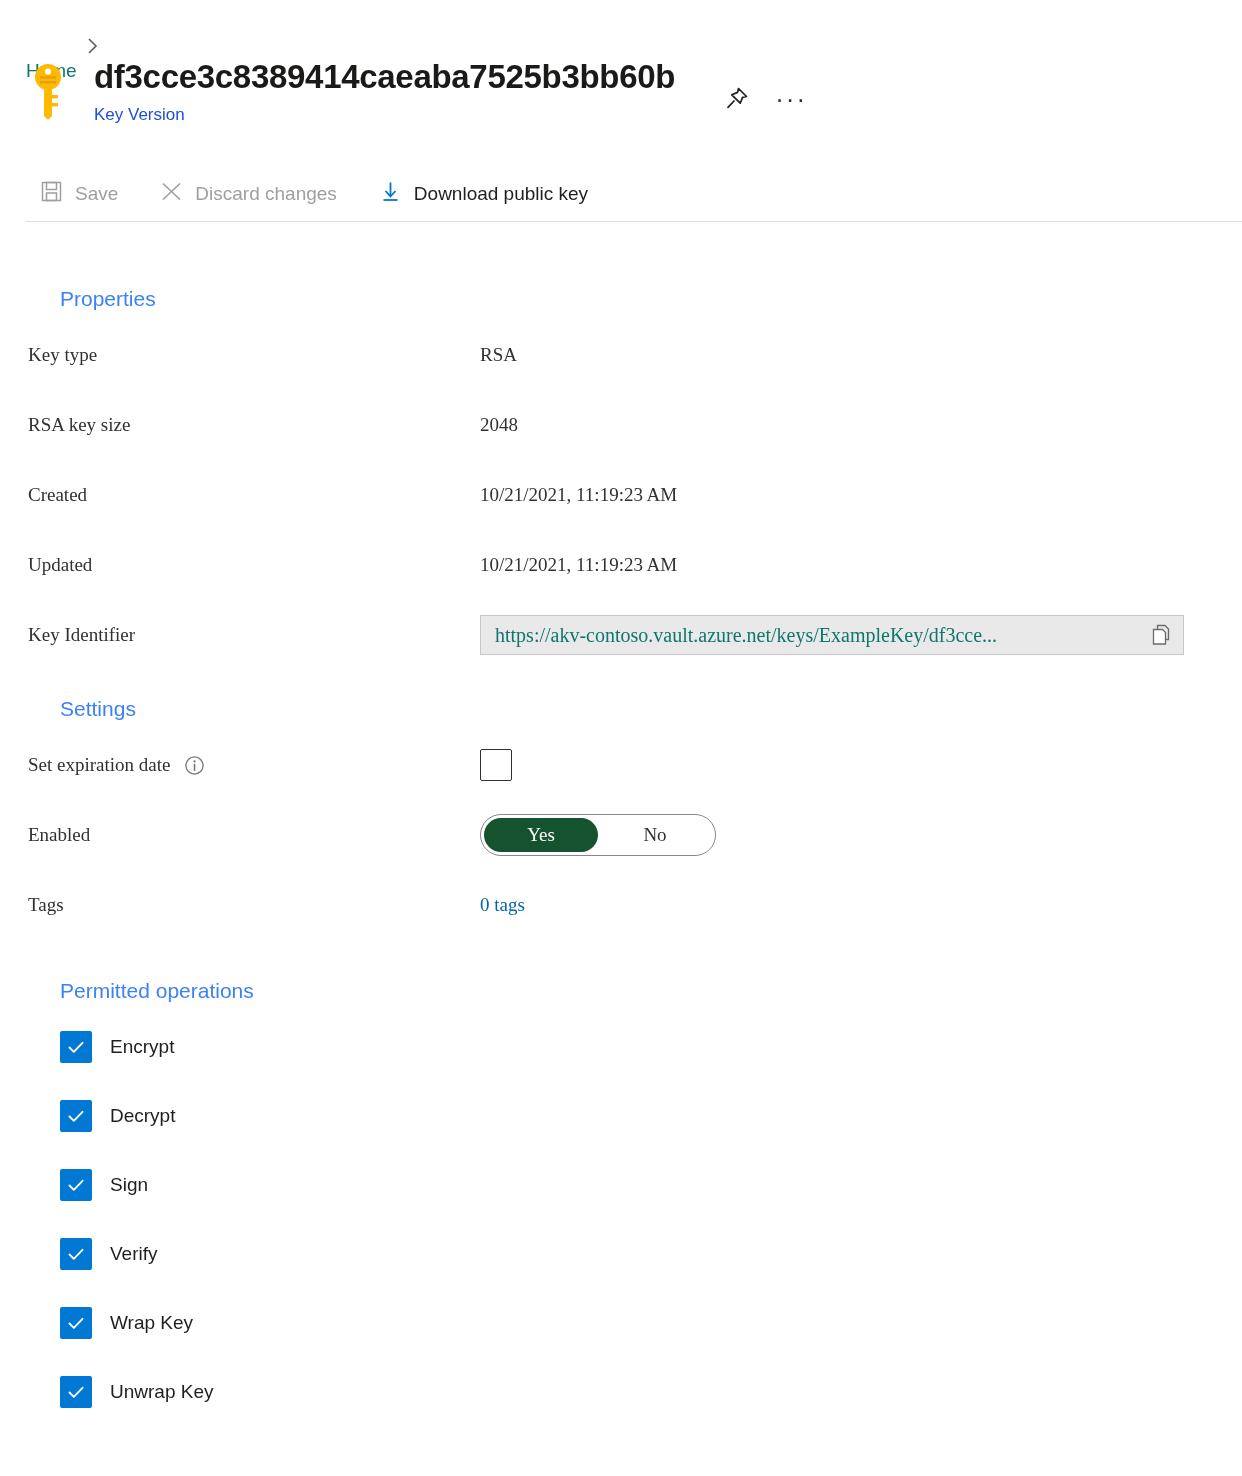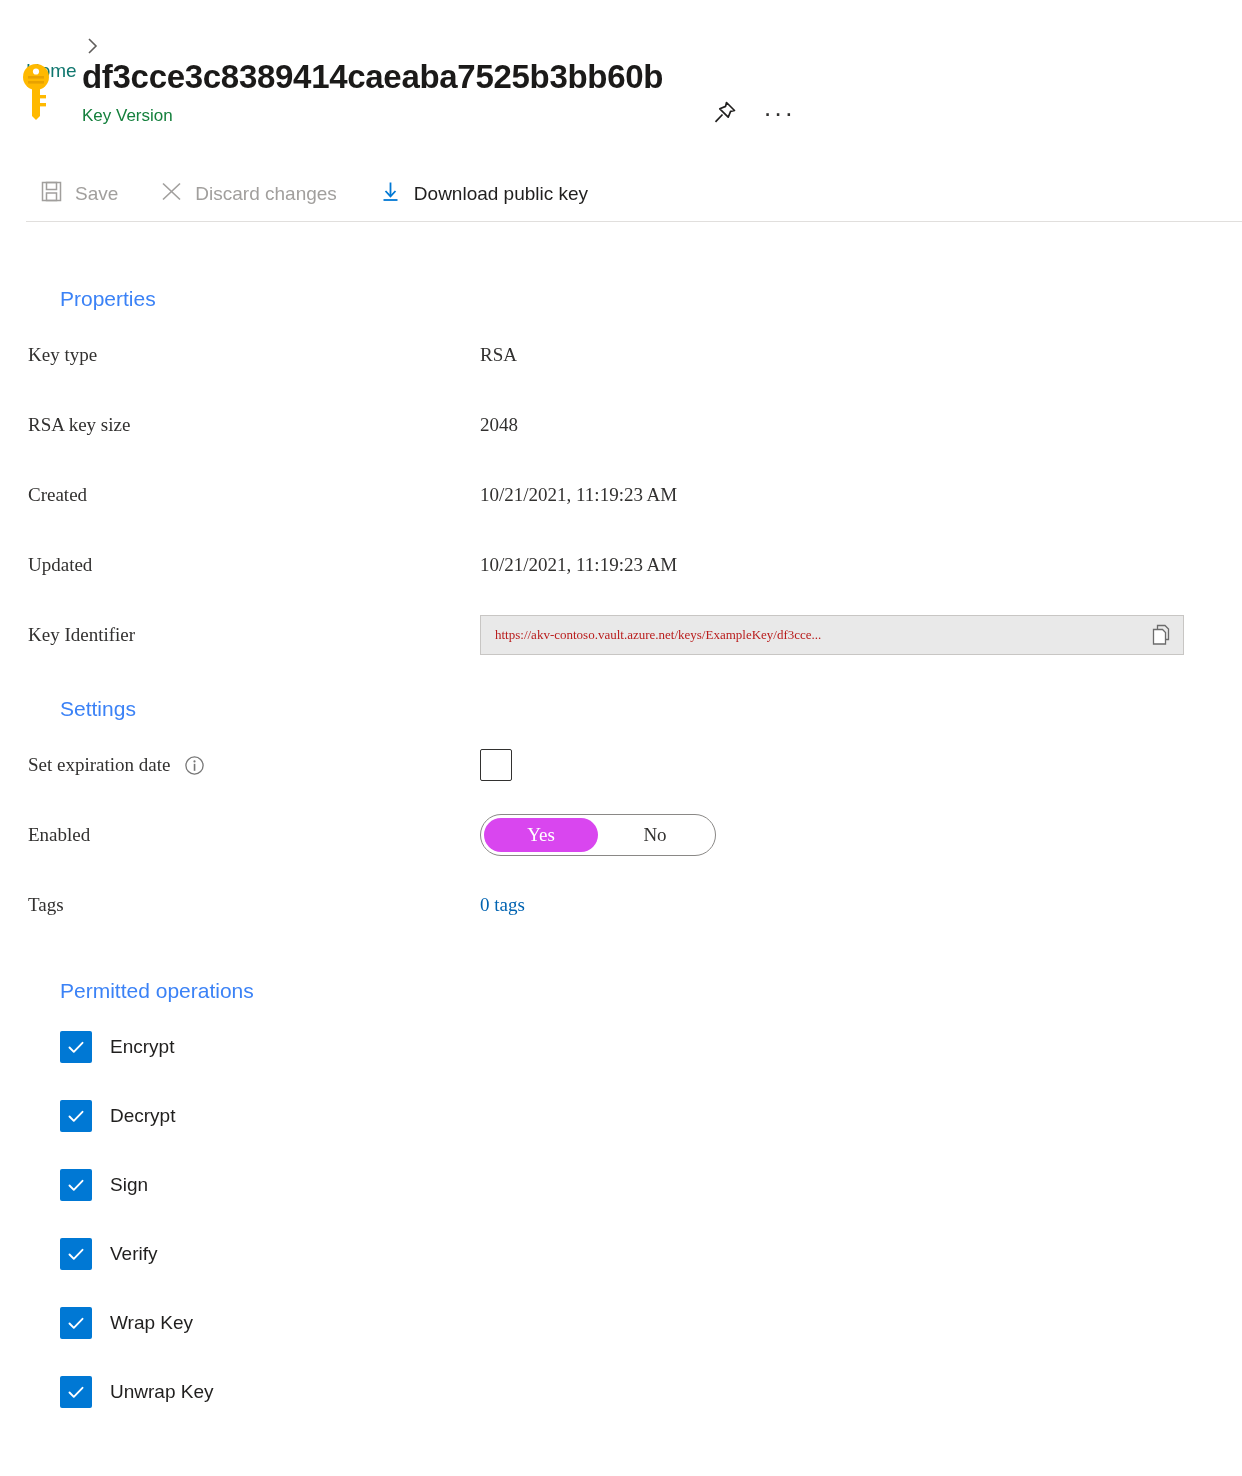--- a/index.html
+++ b/index.html
@@ -31,45 +31,45 @@
   }
   .breadcrumb-chevron {
     color: #605e5c;
     font-size: 16px;
     line-height: 1;
   }
 
   
   .title-row {
     position: absolute;
-    left: 14px;
+    left: 26px;
     top: 58px;
     display: flex;
-    align-items: flex-end;
+    align-items: center;
   }
   .key-icon-wrap {
     width: 44px;
     height: 68px;
     display: flex;
     align-items: flex-start;
     justify-content: center;
     padding-top: 4px;
   }
   .title-block { margin-left: 24px; }
   .page-title {
     font-size: 33px;
     font-weight: bold;
     letter-spacing: -0.3px;
     line-height: 1.12;
     color: #1b1a19;
     white-space: nowrap;
   }
   .page-subtitle {
     font-size: 17px;
-    color: #15803d;
+    color: #1d4ed8;
     margin-top: 10px;
   }
   .title-actions {
     display: flex;
     align-items: center;
     gap: 26px;
     margin-left: 48px;
     padding-top: 14px;
   }
   .icon-btn {
@@ -168,22 +168,22 @@
     height: 40px;
     background: #e9e9e9;
     border: 1px solid #c8c6c4;
     display: flex;
     align-items: center;
     padding: 0 8px 0 14px;
     cursor: text;
   }
   .readonly-text {
     flex: 1;
-    font-size: 13px;
-    color: #b91c1c;
+    font-size: 20px;
+    color: #0f766e;
     white-space: nowrap;
     overflow: hidden;
   }
   .copy-btn {
     width: 28px;
     height: 28px;
     display: flex;
     align-items: center;
     justify-content: center;
     cursor: pointer;
@@ -217,21 +217,21 @@
     height: 100%;
     border-radius: 18px;
     display: flex;
     align-items: center;
     justify-content: center;
     font-size: 19px;
     color: #323130;
     cursor: pointer;
   }
   .pill-opt.active {
-    background: #d946ef;
+    background: #14532d;
     color: #ffffff;
   }
 
   .link-blue {
     color: #0063b1;
     font-size: 19px;
     cursor: pointer;
   }
 
   

